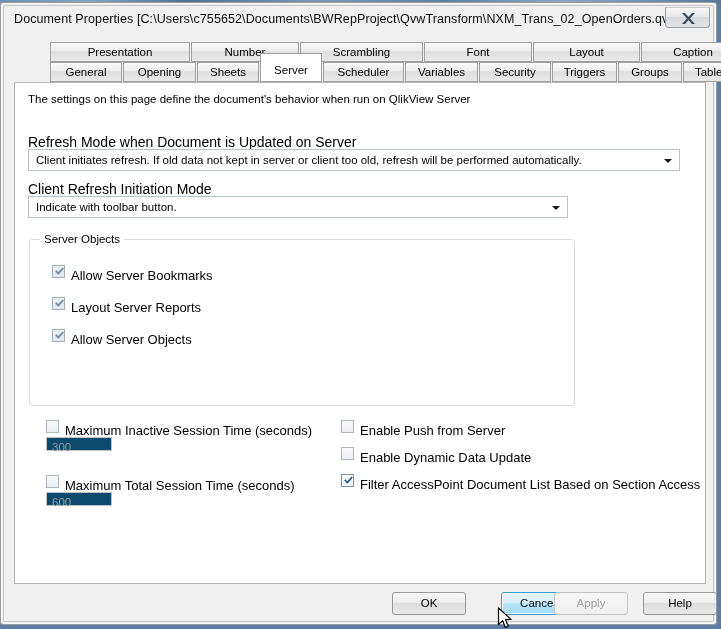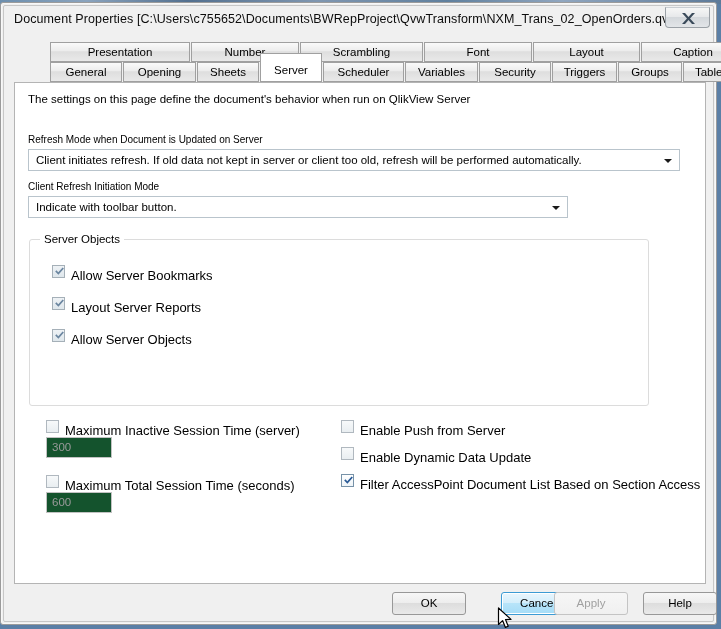--- a/index.html
+++ b/index.html
@@ -118,21 +118,21 @@
     border: 1px solid #b4b4b4;
     box-sizing: border-box;
   }
   #intro-text {
     position: absolute;
     left: 13px; top: 10px;
     font-size: 11.5px;
   }
   .field-label {
     position: absolute;
-    font-size: 10px;
+    font-size: 14px;
     color: #000;
   }
   .combo {
     position: absolute;
     height: 22px;
     background: #ffffff;
     border: 1px solid #b9c4cc;
     box-sizing: border-box;
     cursor: default;
   }
@@ -148,21 +148,21 @@
     width: 0; height: 0;
     border-left: 4px solid transparent;
     border-right: 4px solid transparent;
     border-top: 4px solid #1a1a1a;
   }
 
   
   #server-objects-group {
     position: absolute;
     left: 14px; top: 156px;
-    width: 620px; height: 167px;
+    width: 546px; height: 167px;
     border: 1px solid #dcdcdc;
     border-radius: 3px;
     box-sizing: border-box;
   }
   #server-objects-legend {
     position: absolute;
     left: 10px; top: -7px;
     background: #ffffff;
     padding: 0 4px;
     font-size: 11.5px;
@@ -199,22 +199,22 @@
   .cb-label {
     position: absolute;
     left: 19px; top: 4px;
     font-size: 13px;
     color: #000;
   }
 
   
   .num-input {
     position: absolute;
-    width: 66px; height: 21px;
-    background: #14532d;
+    width: 66px; height: 14px;
+    background: #0c4a6e;
     border: 1px solid #c2c2c2;
     box-sizing: border-box;
     font-size: 11.5px;
     color: #9a9a9a;
     padding: 0 0 0 5px;
     line-height: 19px;
     font-family: "Liberation Sans", sans-serif;
     cursor: default;
   }
 
@@ -324,21 +324,21 @@
                 </svg>
               </span>
               <span class="cb-label">Allow Server Objects</span>
             </div>
           </div>
       </div>
 
       <div id="session-left">
           <div class="cb-row" style="left: 31px; top: 336px;">
             <span class="cbox unchecked"></span>
-            <span class="cb-label">Maximum Inactive Session Time (server)</span>
+            <span class="cb-label">Maximum Inactive Session Time (seconds)</span>
           </div>
           <div class="num-input" style="left: 31px; top: 354px;">300</div>
           <div class="cb-row" style="left: 31px; top: 391px;">
             <span class="cbox unchecked"></span>
             <span class="cb-label">Maximum Total Session Time (seconds)</span>
           </div>
           <div class="num-input" style="left: 31px; top: 409px;">600</div>
         </div>
 
       <div id="right-options">

